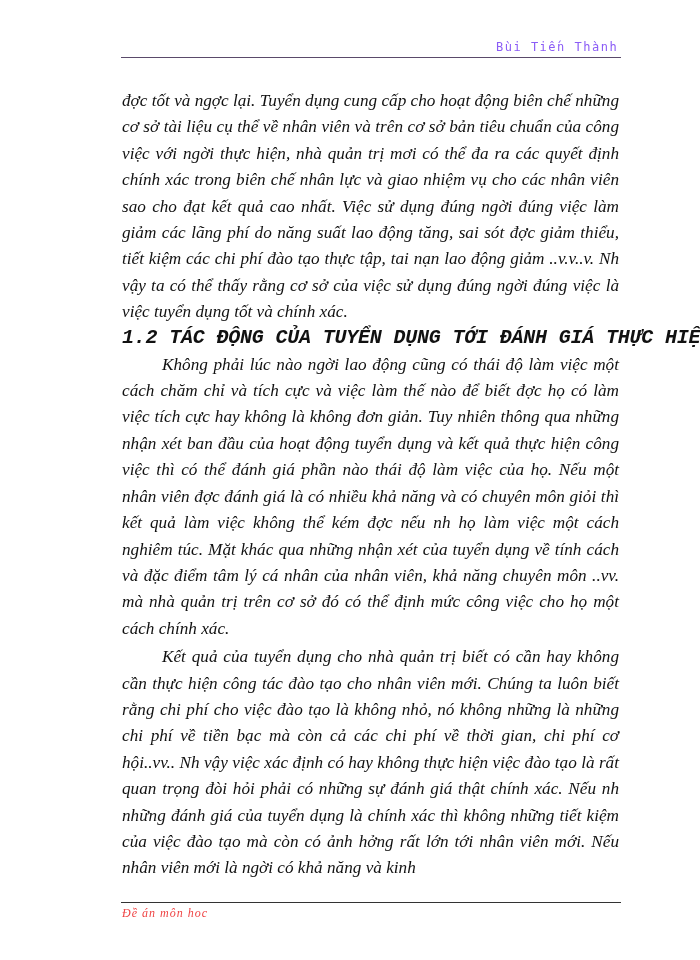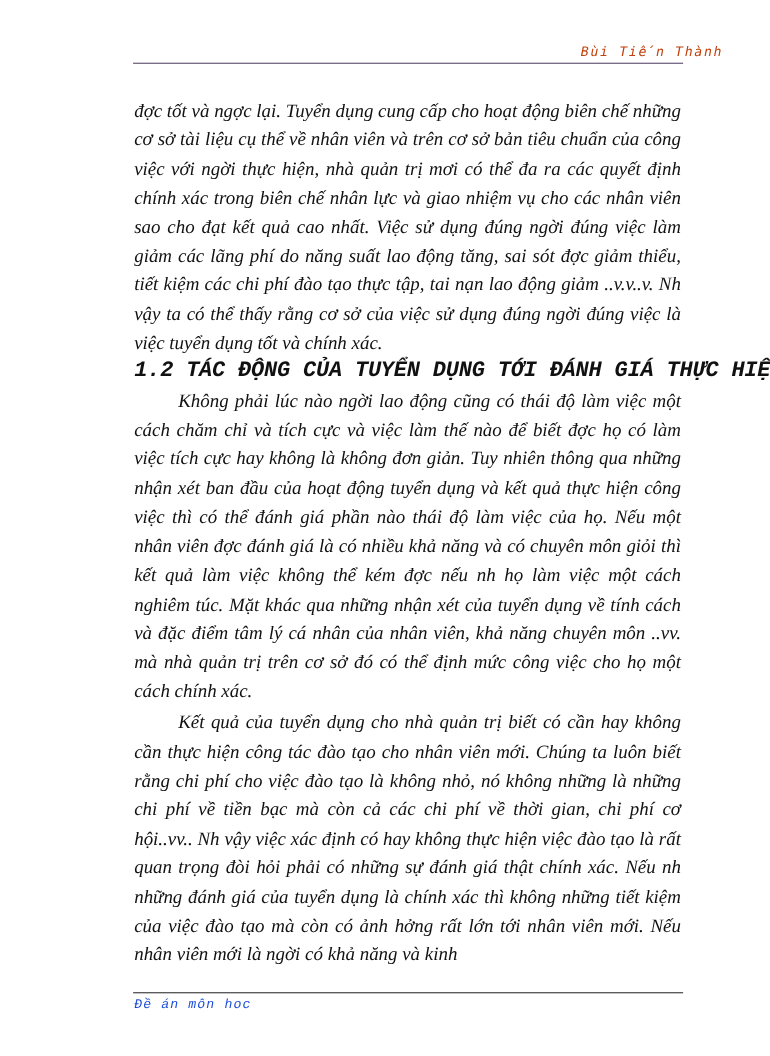--- a/index.html
+++ b/index.html
@@ -1,21 +1,21 @@
 <!DOCTYPE html>
 <html><head>
   <meta charset="utf-8">
   <style>
     html, body { margin: 0; padding: 0; background: #ffffff; }
     body { width: 700px; height: 960px; position: relative; overflow: hidden; }
     .page { position: absolute; left: 0; top: 0; width: 700px; height: 960px; background: #fff; }
     .header-text {
-      position: absolute; top: 40px; left: 528px;
+      position: absolute; top: 40px; left: 496px;
       font-family: "DejaVu Sans Mono", "Liberation Mono", monospace;
-      font-style: italic; font-size: 12px; color: #c2410c; letter-spacing: 1.5px;
+      font-size: 12px; color: #8b5cf6; letter-spacing: 1.5px;
     }
     .header-rule {
       position: absolute; top: 57px; left: 121px; width: 500px; height: 1px;
       background: #5a4a6a;
     }
     .body-text {
       position: absolute; left: 122px; top: 88px; width: 497px;
       font-family: "Liberation Serif", "DejaVu Serif", serif;
       font-size: 17.2px; line-height: 26.4px; color: #111;
       text-align: justify;
@@ -26,22 +26,22 @@
     .body-text h2 {
       margin: 0; font-size: 20px; font-weight: bold; font-style: italic;
       line-height: 24px; letter-spacing: -0.2px; white-space: nowrap; font-family: Liberation Mono, monospace;
     }
     .footer-rule {
       position: absolute; top: 902px; left: 121px; width: 500px; height: 1px;
       background: #333;
     }
     .footer-text {
       position: absolute; top: 906px; left: 122px;
-      font-family: Liberation Mono, monospace;
-      font-style: italic; font-size: 12px; color: #1d4ed8; letter-spacing: 1px;
+      font-family: Liberation Serif, serif;
+      font-style: italic; font-size: 12px; color: #ef4444; letter-spacing: 1px;
     }
   </style>
 </head>
 <body>
 
 <div class="page">
   <div class="header-text">Bùi Tiến Thành</div>
   <div class="header-rule"></div>
 
   <div class="body-text">

